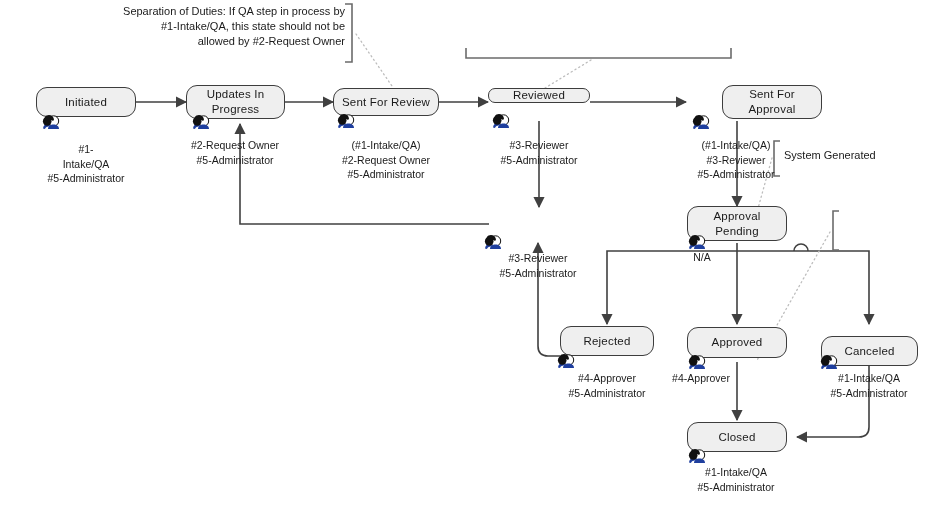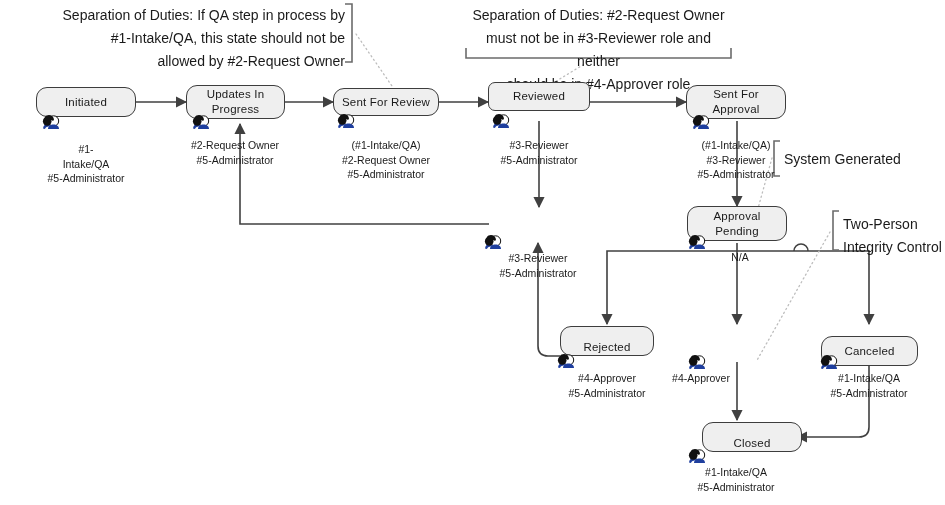--- a/index.html
+++ b/index.html
@@ -56,22 +56,22 @@
   
   .actor{
     position:absolute;
     width:22px;height:20px;
     z-index:5;
   }
   .actor svg{display:block;width:22px;height:20px;}
   
   .note{
     position:absolute;
-    font-size:14px;
-    line-height:23px;
+    font-size:11px;
+    line-height:15px;
     color:#1a1a1a;
     white-space:pre-line;
     z-index:2;
   }
   .note.right-al{text-align:right;}
   .note.center-al{text-align:center;}
   .note.left-al{text-align:left;}
 </style>
 </head>
 <body>
@@ -131,57 +131,55 @@
       <path d="M 591 60 L 545 88"></path>
       <path d="M 772 158 L 757 212"></path>
       <path d="M 830 232 L 756 362"></path>
     </g>
   </svg>
 
   <div class="note right-al" style="left:60px;top:4px;width:285px;">Separation of Duties: If QA step in process by
 #1-Intake/QA, this state should not be
 allowed by #2-Request Owner</div>
 
-  <div class="note center-al" style="left:466px;top:4px;width:265px;">Separation of Duties: #2-Request Owner
-must not be in #3-Reviewer role and neither
-should be in #4-Approver role</div>
 
   <div class="note left-al" style="left:784px;top:148px;width:150px;">System Generated</div>
 
-  <div class="note left-al" style="left:843px;top:213px;width:100px;">Two-Person
-Integrity Control</div>
 
   <div class="node" style="left:36px;top:87px;width:100px;height:30px;align-items:center;">
     <span class="nlabel">Initiated</span>
   </div>
   <div class="node" style="left:333px;top:88px;width:106px;height:28px;">
     <span class="nlabel">Sent For Review</span>
   </div>
   <div class="node" style="left:186px;top:85px;width:99px;height:34px;">
     <span class="nlabel">Updates In
 Progress</span>
   </div>
-  <div class="node" style="left:488px;top:82px;width:102px;height:29px;border-radius:7px;">
+  <div class="node" style="left:488px;top:88px;width:102px;height:15px;border-radius:7px;">
     <span class="nlabel">Reviewed</span>
   </div>
-  <div class="node" style="left:686px;top:85px;width:100px;height:34px;">
+  <div class="node" style="left:722px;top:85px;width:100px;height:34px;">
     <span class="nlabel">Sent For
 Approval</span>
   </div>
   <div class="node" style="left:687px;top:206px;width:100px;height:35px;">
     <span class="nlabel">Approval
 Pending</span>
   </div>
-  <div class="node" style="left:560px;top:326px;width:94px;height:30px;align-items:flex-end;">
+  <div class="node" style="left:560px;top:326px;width:94px;height:30px;">
     <span class="nlabel">Rejected</span>
+  </div>
+  <div class="node" style="left:687px;top:327px;width:100px;height:31px;">
+    <span class="nlabel">Approved</span>
   </div>
   <div class="node" style="left:821px;top:328px;width:97px;height:30px;margin-top:8px;">
     <span class="nlabel">Canceled</span>
   </div>
-  <div class="node" style="left:702px;top:422px;width:100px;height:30px;align-items:flex-end;">
+  <div class="node" style="left:687px;top:422px;width:100px;height:30px;">
     <span class="nlabel">Closed</span>
   </div>
 
   <div class="actor" style="left:40px;top:113px;">
     <svg viewBox="0 0 22 20">
         <g>
           <ellipse cx="13.5" cy="8" rx="5.2" ry="5.2" fill="#ffffff" stroke="#111" stroke-width="1"></ellipse>
           <path d="M8 16c0-3 2.5-4.6 5.5-4.6S19 13 19 16z" fill="#1f3f9e"></path>
           <path d="M6.5 2.5c3.4-1.6 7 .4 7.4 3.6.2 1.6-.6 2-1.8 1.4-1.6-.8-3.5-.6-4.6.5-.9.9-2 .6-2.4-.8-.5-1.8-.3-3.8 1.4-4.7z" fill="#111"></path>
           <path d="M3 15.6c.3-3 2.3-4.7 5-4.8 1.4 0 2.2.6 2 1.4-.2 1-1.2 1.3-2.3 1.5-1.4.3-2.4 1-2.7 2.2z" fill="#1f3f9e"></path>
@@ -308,21 +306,21 @@
   <div class="roles" style="left:291px;top:138px;width:190px;">(#1-Intake/QA)
 #2-Request Owner
 #5-Administrator</div>
   <div class="roles" style="left:444px;top:138px;width:190px;">#3-Reviewer
 #5-Administrator</div>
   <div class="roles" style="left:641px;top:138px;width:190px;">(#1-Intake/QA)
 #3-Reviewer
 #5-Administrator</div>
   <div class="roles" style="left:443px;top:251px;width:190px;">#3-Reviewer
 #5-Administrator</div>
-  <div class="roles" style="left:695px;top:250px;width:90px;">N/A</div>
+  <div class="roles" style="left:657px;top:250px;width:90px;">N/A</div>
   <div class="roles" style="left:512px;top:371px;width:190px;">#4-Approver
 #5-Administrator</div>
   <div class="roles" style="left:641px;top:371px;width:120px;">#4-Approver</div>
   <div class="roles" style="left:774px;top:371px;width:190px;">#1-Intake/QA
 #5-Administrator</div>
   <div class="roles" style="left:641px;top:465px;width:190px;">#1-Intake/QA
 #5-Administrator</div>
 
 </div>
 

